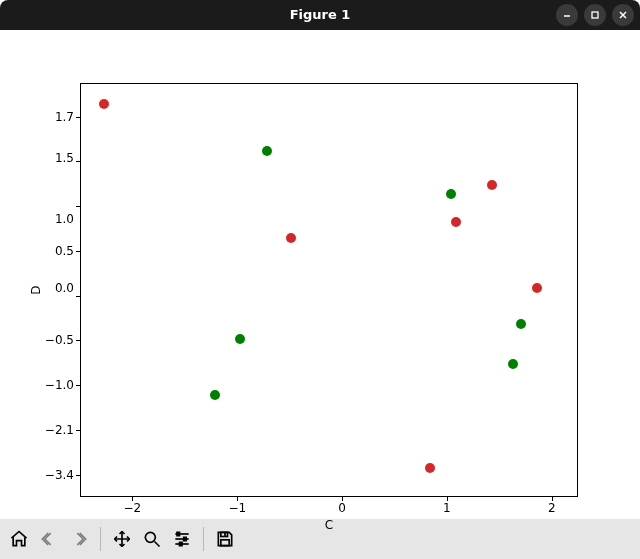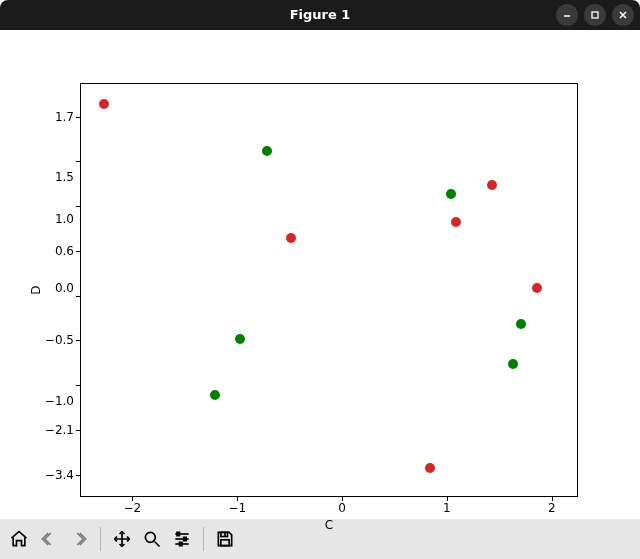--- a/index.html
+++ b/index.html
@@ -184,31 +184,31 @@
     <div class="tick-label-x" style="left: 342.105px;">0</div>
     <div class="tick-mark-x" style="left: 446.947px;"></div>
     <div class="tick-label-x" style="left: 446.947px;">1</div>
     <div class="tick-mark-x" style="left: 551.789px;"></div>
     <div class="tick-label-x" style="left: 551.789px;">2</div>
     <div class="tick-mark-y" style="top: 444.622px;"></div>
     <div class="tick-label-y" style="top: 444.622px;">−3.4</div>
     <div class="tick-mark-y" style="top: 399.865px;"></div>
     <div class="tick-label-y" style="top: 399.865px;">−2.1</div>
     <div class="tick-mark-y" style="top: 355.108px;"></div>
-    <div class="tick-label-y" style="top: 355.108px; margin-top: 16px;">−1.0</div>
+    <div class="tick-label-y" style="top: 355.108px;">−1.0</div>
     <div class="tick-mark-y" style="top: 310.351px;"></div>
     <div class="tick-label-y" style="top: 310.351px;">−0.5</div>
     <div class="tick-mark-y" style="top: 265.595px;"></div>
     <div class="tick-label-y" style="top: 258px;">0.0</div>
     <div class="tick-mark-y" style="top: 220.838px;"></div>
-    <div class="tick-label-y" style="top: 220.838px;">0.6</div>
+    <div class="tick-label-y" style="top: 220.838px;">0.5</div>
     <div class="tick-mark-y" style="top: 176.081px;"></div>
     <div class="tick-label-y" style="top: 189px;">1.0</div>
     <div class="tick-mark-y" style="top: 131.324px;"></div>
-    <div class="tick-label-y" style="top: 147px;">1.5</div>
+    <div class="tick-label-y" style="top: 128px;">1.5</div>
     <div class="tick-mark-y" style="top: 86.5676px;"></div>
     <div class="tick-label-y" style="top: 86.5676px;">1.7</div>
   </div>
 
 <div class="toolbar">
   <div class="tbtn">
     <svg viewBox="0 0 24 24" fill="none" stroke="#000" stroke-width="2">
         <path d="M3 11 L12 3 L21 11"></path>
         <path d="M5 10 V20 H9 V14 H15 V20 H19 V10"></path>
       </svg>

